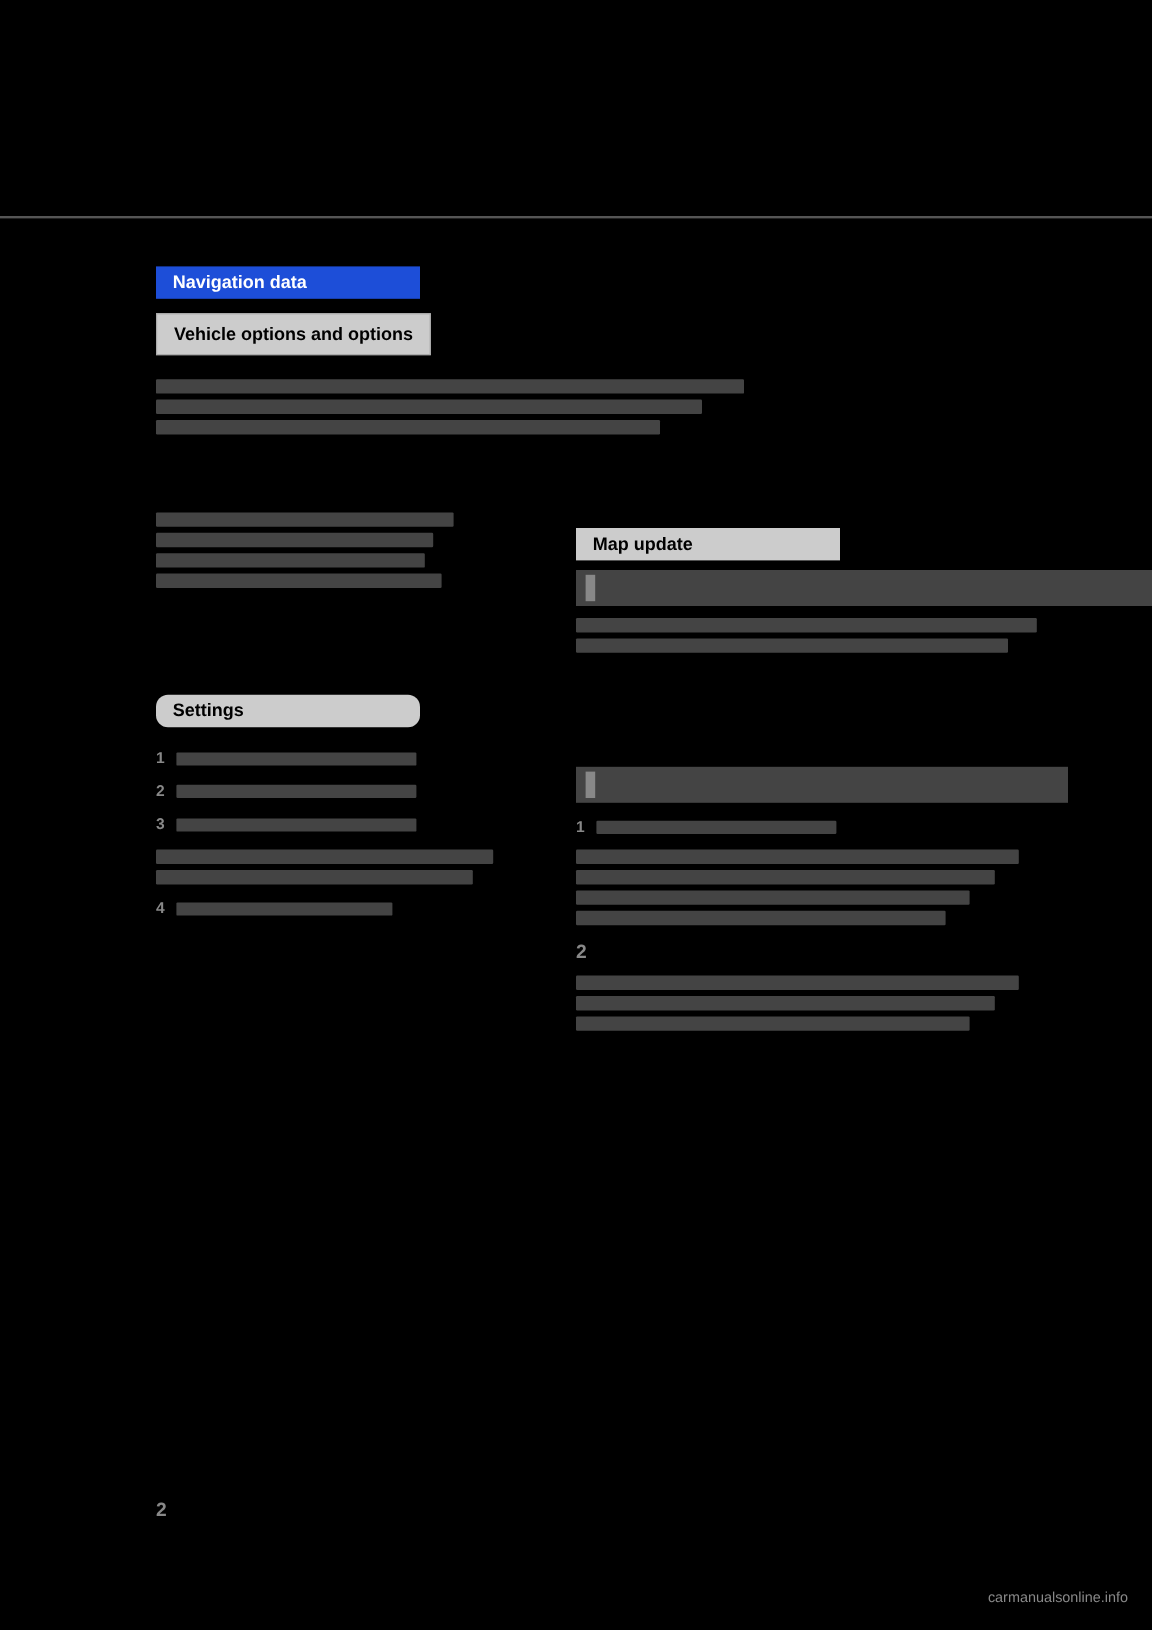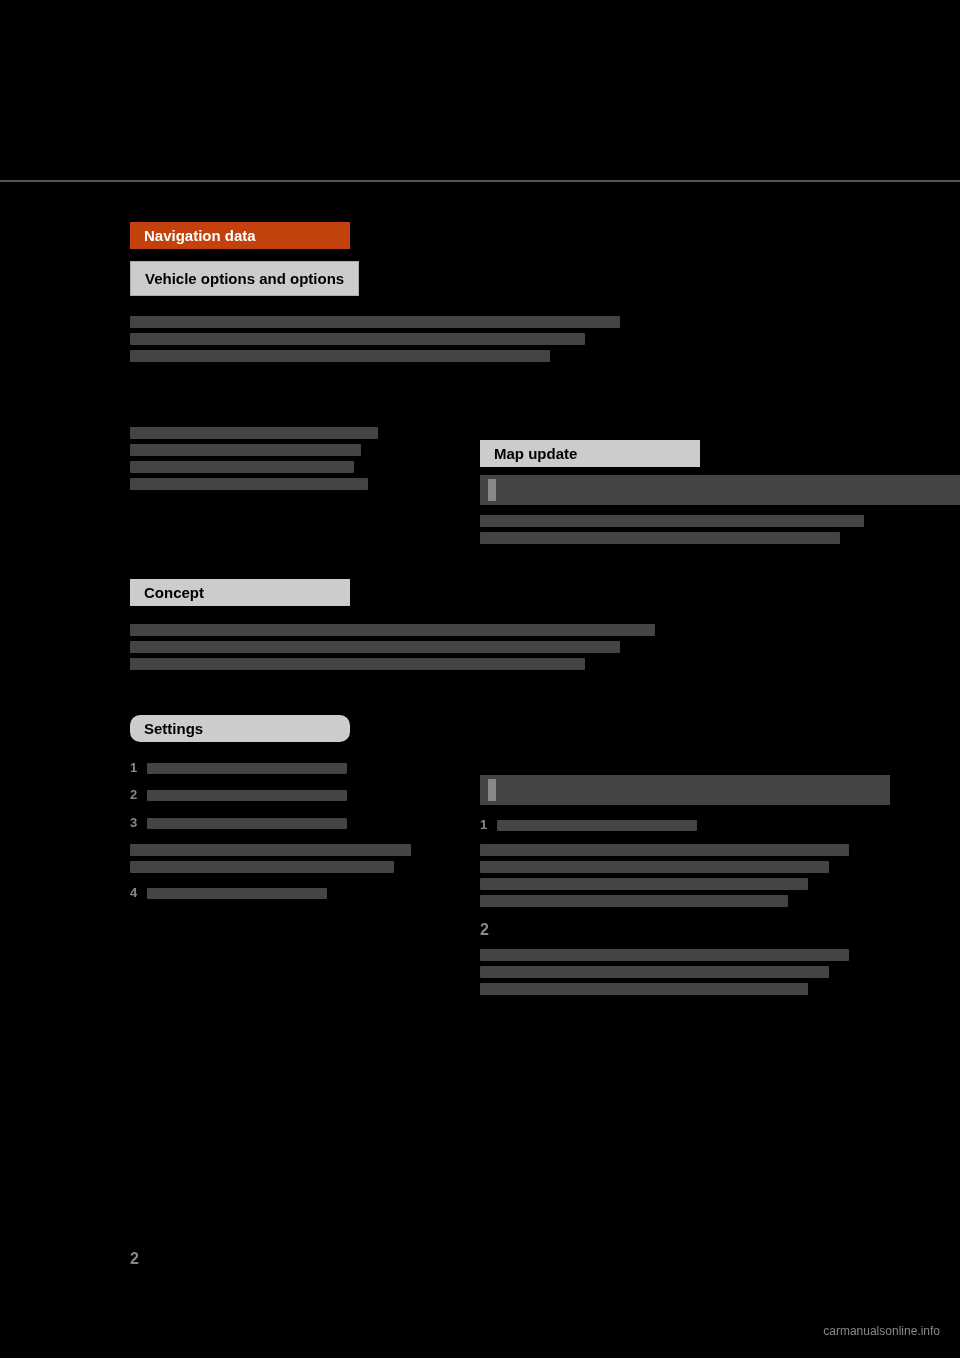--- a/index.html
+++ b/index.html
@@ -30,21 +30,21 @@
       height: 2px;
       background-color: #555555;
       margin: 160px 0 20px 0;
     }
 
     .nav-data-section {
       padding: 20px 130px;
     }
 
     .nav-data-label {
-      background-color: #c2410c;
+      background-color: #1d4ed8;
       color: #ffffff;
       padding: 5px 14px;
       font-size: 15px;
       font-weight: bold;
       display: inline-block;
       margin-bottom: 12px;
       min-width: 220px;
     }
 
     .vehicle-features-box {
@@ -203,28 +203,20 @@
         <div class="dark-bar-left-accent"></div>
       </div>
       
       <div style="margin-top: 10px;">
         <div class="gray-text-line" style="width: 80%;"></div>
         <div class="gray-text-line" style="width: 75%;"></div>
       </div>
     </div>
   </div>
 
-  <div class="concept-section">
-    <div class="concept-label">Concept</div>
-    <div style="margin-top: 10px;">
-      <div class="gray-text-line" style="width: 75%;"></div>
-      <div class="gray-text-line" style="width: 70%;"></div>
-      <div class="gray-text-line" style="width: 65%;"></div>
-    </div>
-  </div>
 
   <div class="two-column" style="margin-top: 30px; padding-left: 130px;">
     <div style="width: 330px;">
       <div class="settings-label">Settings</div>
       <div style="margin-top: 6px;">
         <div class="numbered-item">
           <span class="num">1</span>
           <span class="gray-text-line" style="display:inline-block; width: 200px; height: 11px; vertical-align: middle;"></span>
         </div>
         <div class="numbered-item">

